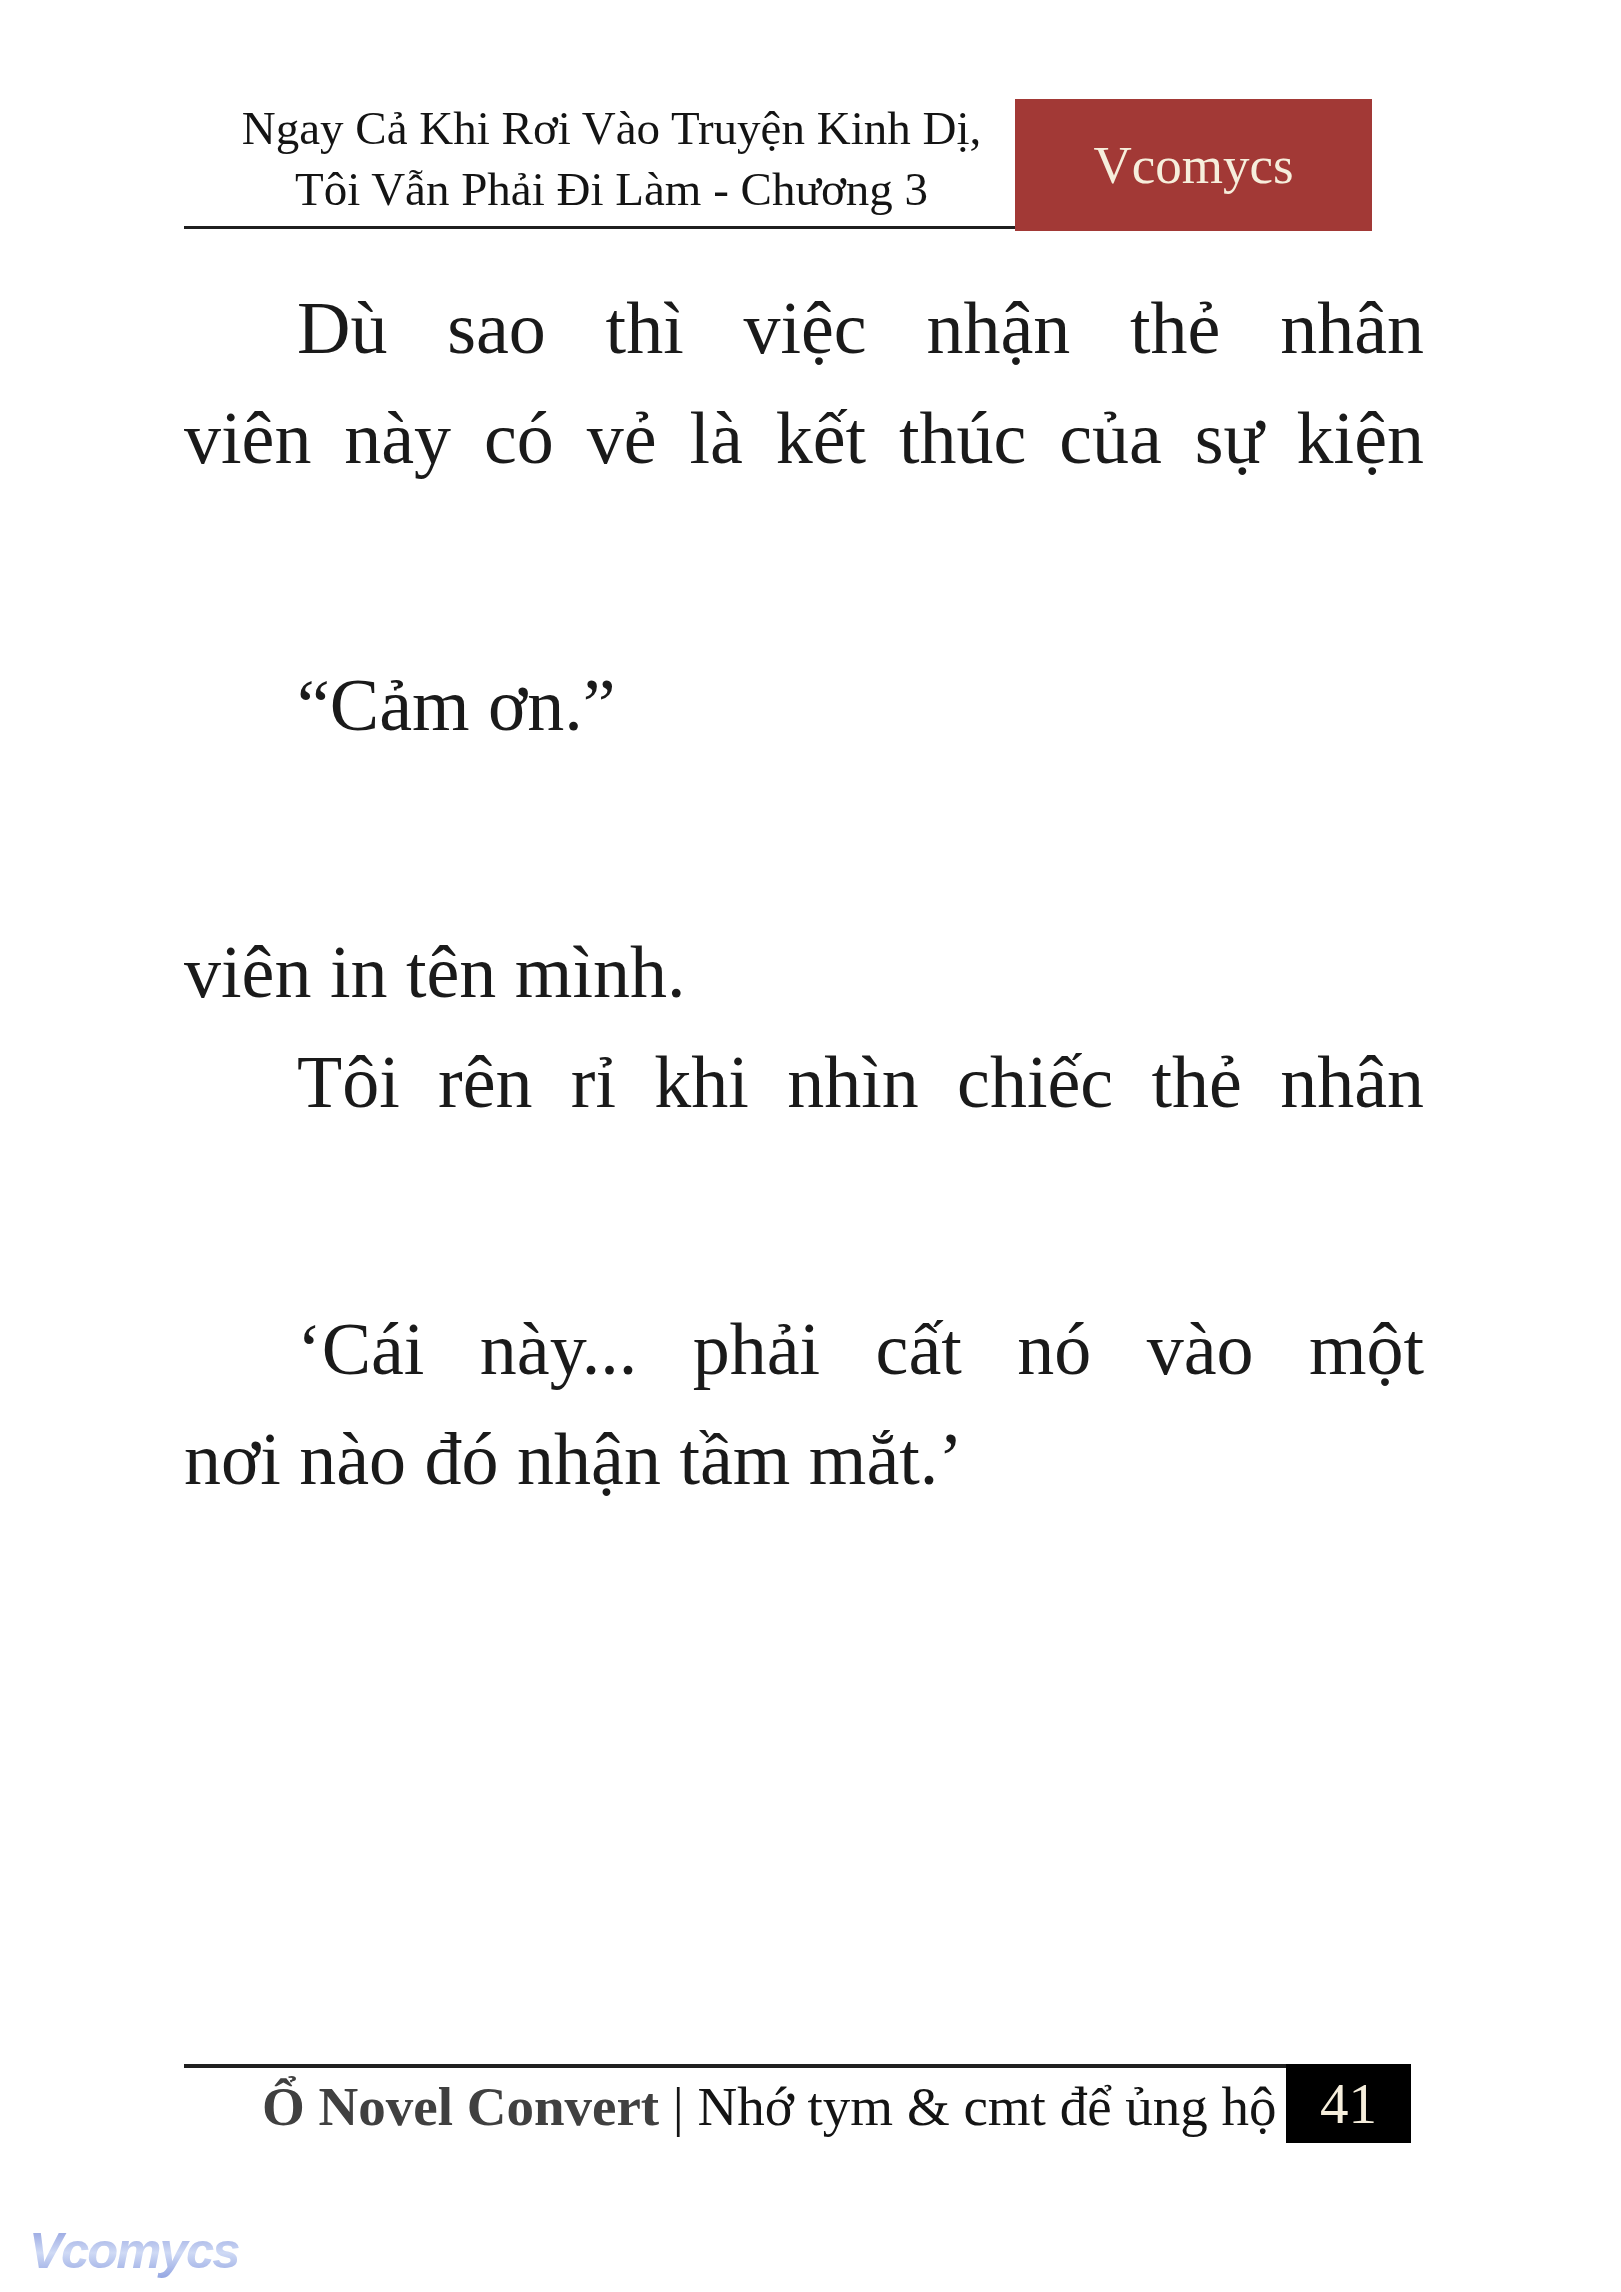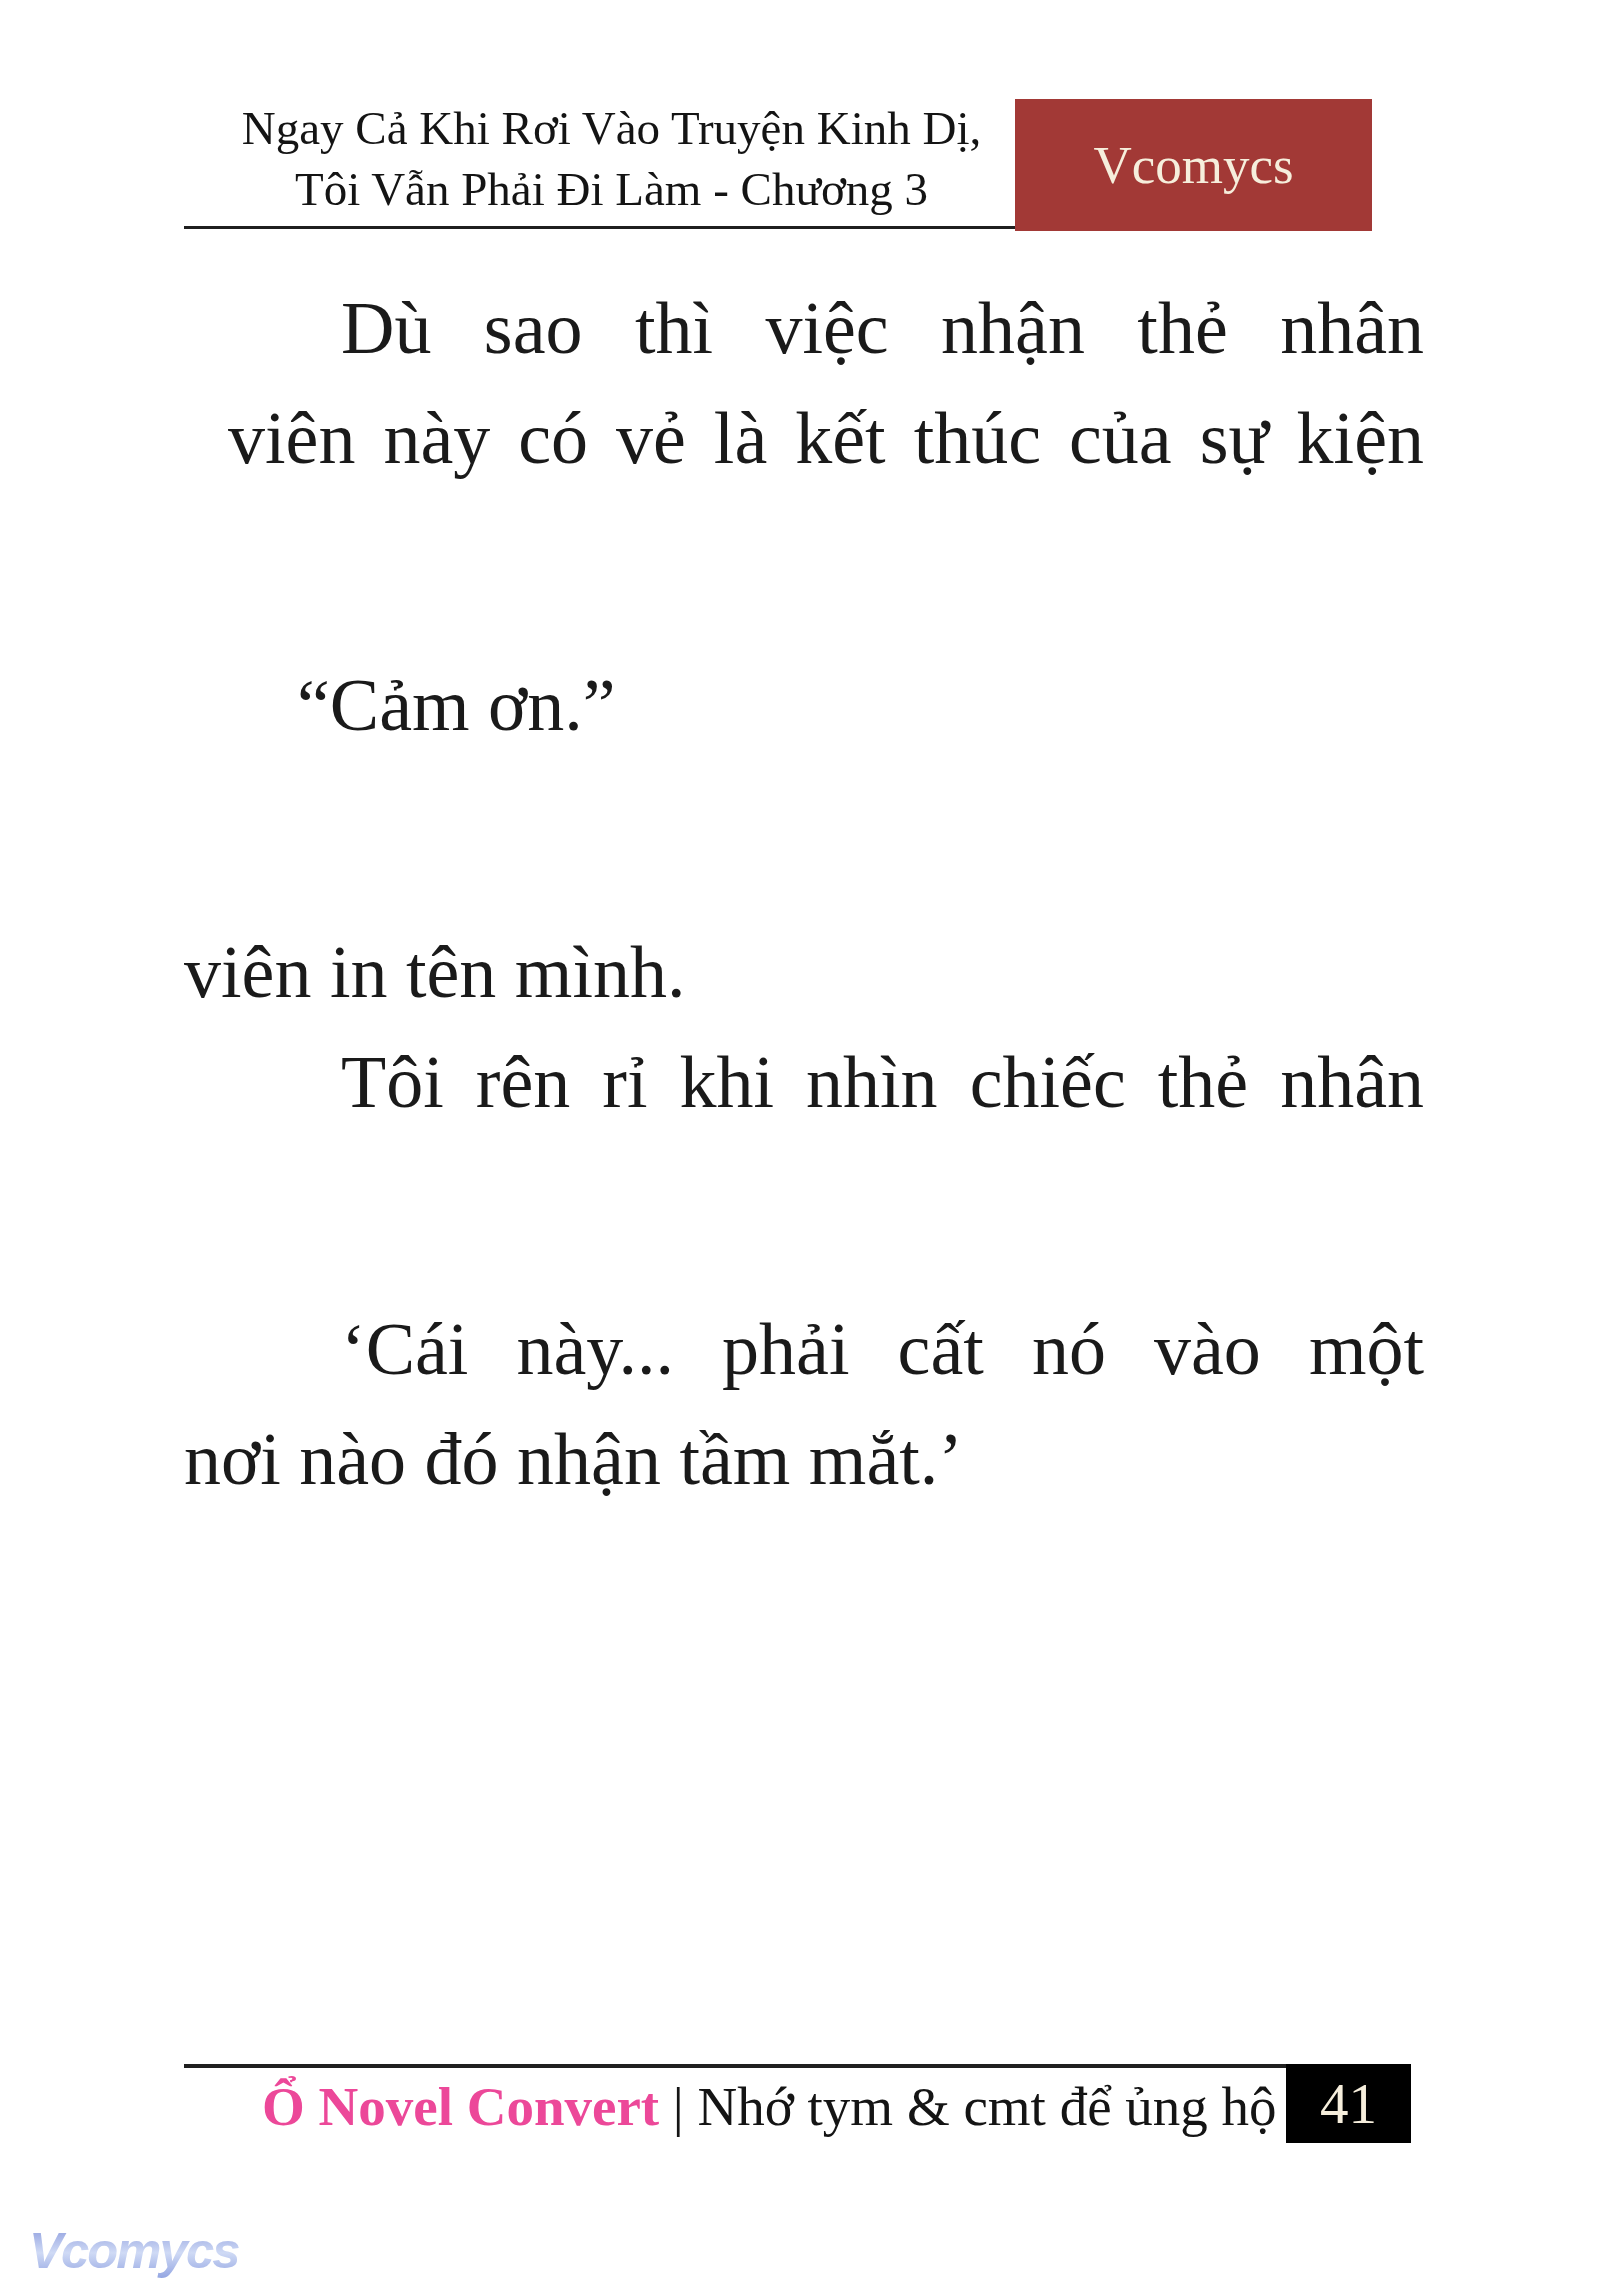--- a/index.html
+++ b/index.html
@@ -29,21 +29,21 @@
     padding-top:0;
     display:flex;flex-direction:column;justify-content:center;
   }
   
   .body-text{
     position:absolute;left:184px;top:273px;width:1240px;
     font-size:74px;color:#1a1a1a;
   }
   .para{margin:0 0 157px 0;}
   .line{line-height:110px;text-align:left;}
-  .line.just{text-align:justify;text-align-last:justify;margin-left:44px;}
+  .line.just{text-align:justify;text-align-last:justify;}
   .line.first{padding-left:113px;}
   
   .footer-rule{
     position:absolute;left:184px;top:2064px;width:1102px;height:3.9px;
     background:#1f1f1f;
   }
   .footer-credit{
     position:absolute;left:184px;top:2070px;width:1102px;
     padding-left:78px;box-sizing:border-box;
     text-align:center;
@@ -93,21 +93,21 @@
       </div>
       <div class="para">
         <div class="line first just">‘Cái này... phải cất nó vào một</div>
         <div class="line">nơi nào đó nhận tầm mắt.’</div>
       </div>
     </div>
 
   <div class="footer-rule"></div>
 
   <div class="footer-credit">
-    <span class="brand" style="color: #ec4899;">Ổ Novel Convert</span><span class="sep">|</span><span class="note">Nhớ tym &amp; cmt để ủng hộ nhé</span>
+    <span class="brand" style="color: #404040;">Ổ Novel Convert</span><span class="sep">|</span><span class="note">Nhớ tym &amp; cmt để ủng hộ nhé</span>
   </div>
 
   <div class="page-number-box" style="background-color: #000000; color: rgb(246, 238, 220);">
     <span>41</span>
   </div>
 
   <svg class="watermark" viewBox="0 0 235 88">
     <defs>
       <linearGradient id="wmg" x1="0" y1="0" x2="0" y2="1">
         <stop offset="0" stop-color="#8494da"></stop>

